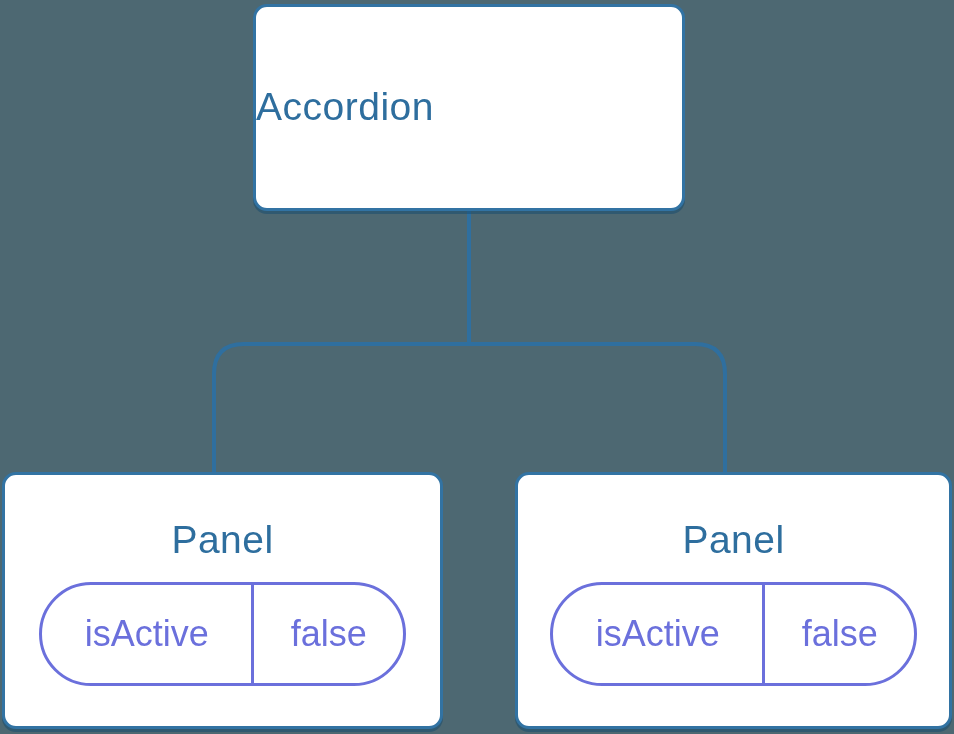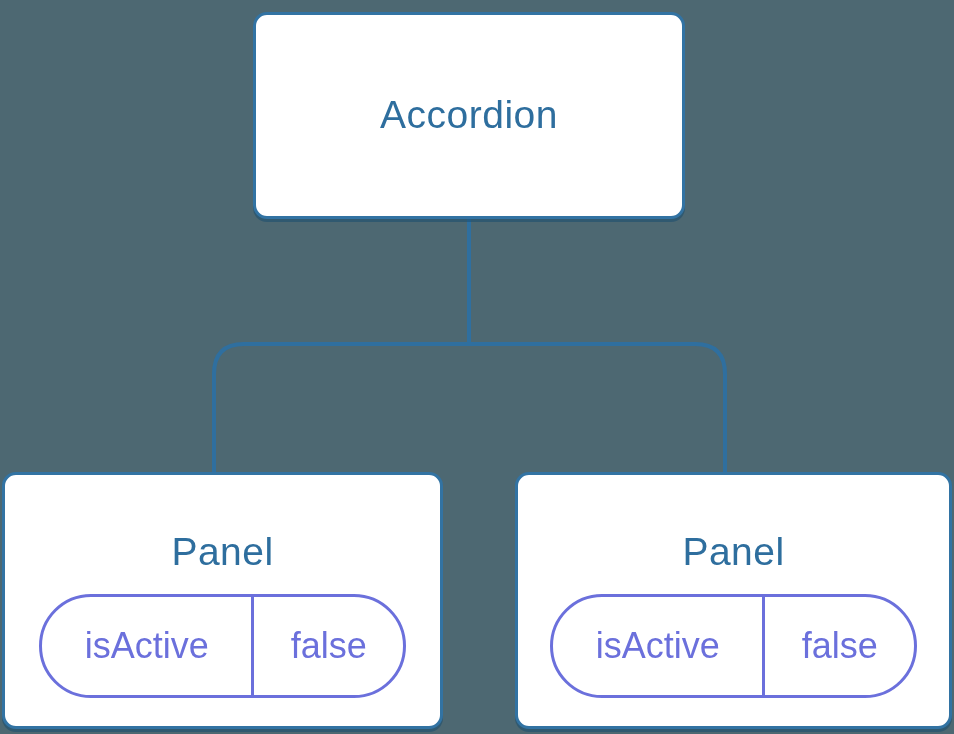--- a/index.html
+++ b/index.html
@@ -27,33 +27,33 @@
   }
   .node-title {
     color: #2E6E9E;
     font-size: 39px;
     font-weight: 500;
     letter-spacing: 0.5px;
     line-height: 1.1;
     white-space: nowrap;
   }
   .root-node {
-    left: 253px; top: 12px;
+    left: 253px; top: 4px;
     width: 432px; height: 207px;
     display: flex;
     align-items: center;
-    justify-content: center;
+    justify-content: flex-start;
   }
   .child-node {
     top: 472px;
     width: 441px; height: 257px;
     display: flex;
     flex-direction: column;
     align-items: center;
-    padding-top: 56px;
+    padding-top: 44px;
   }
   .child-node.left  { left: 2px; }
   .child-node.right { left: 515px; width: 437px; }
   .state-pill {
     margin-top: 20px;
     width: 367px;
     height: 104px;
     box-sizing: border-box;
     border: 3px solid #6B70DC;
     border-radius: 60px;

